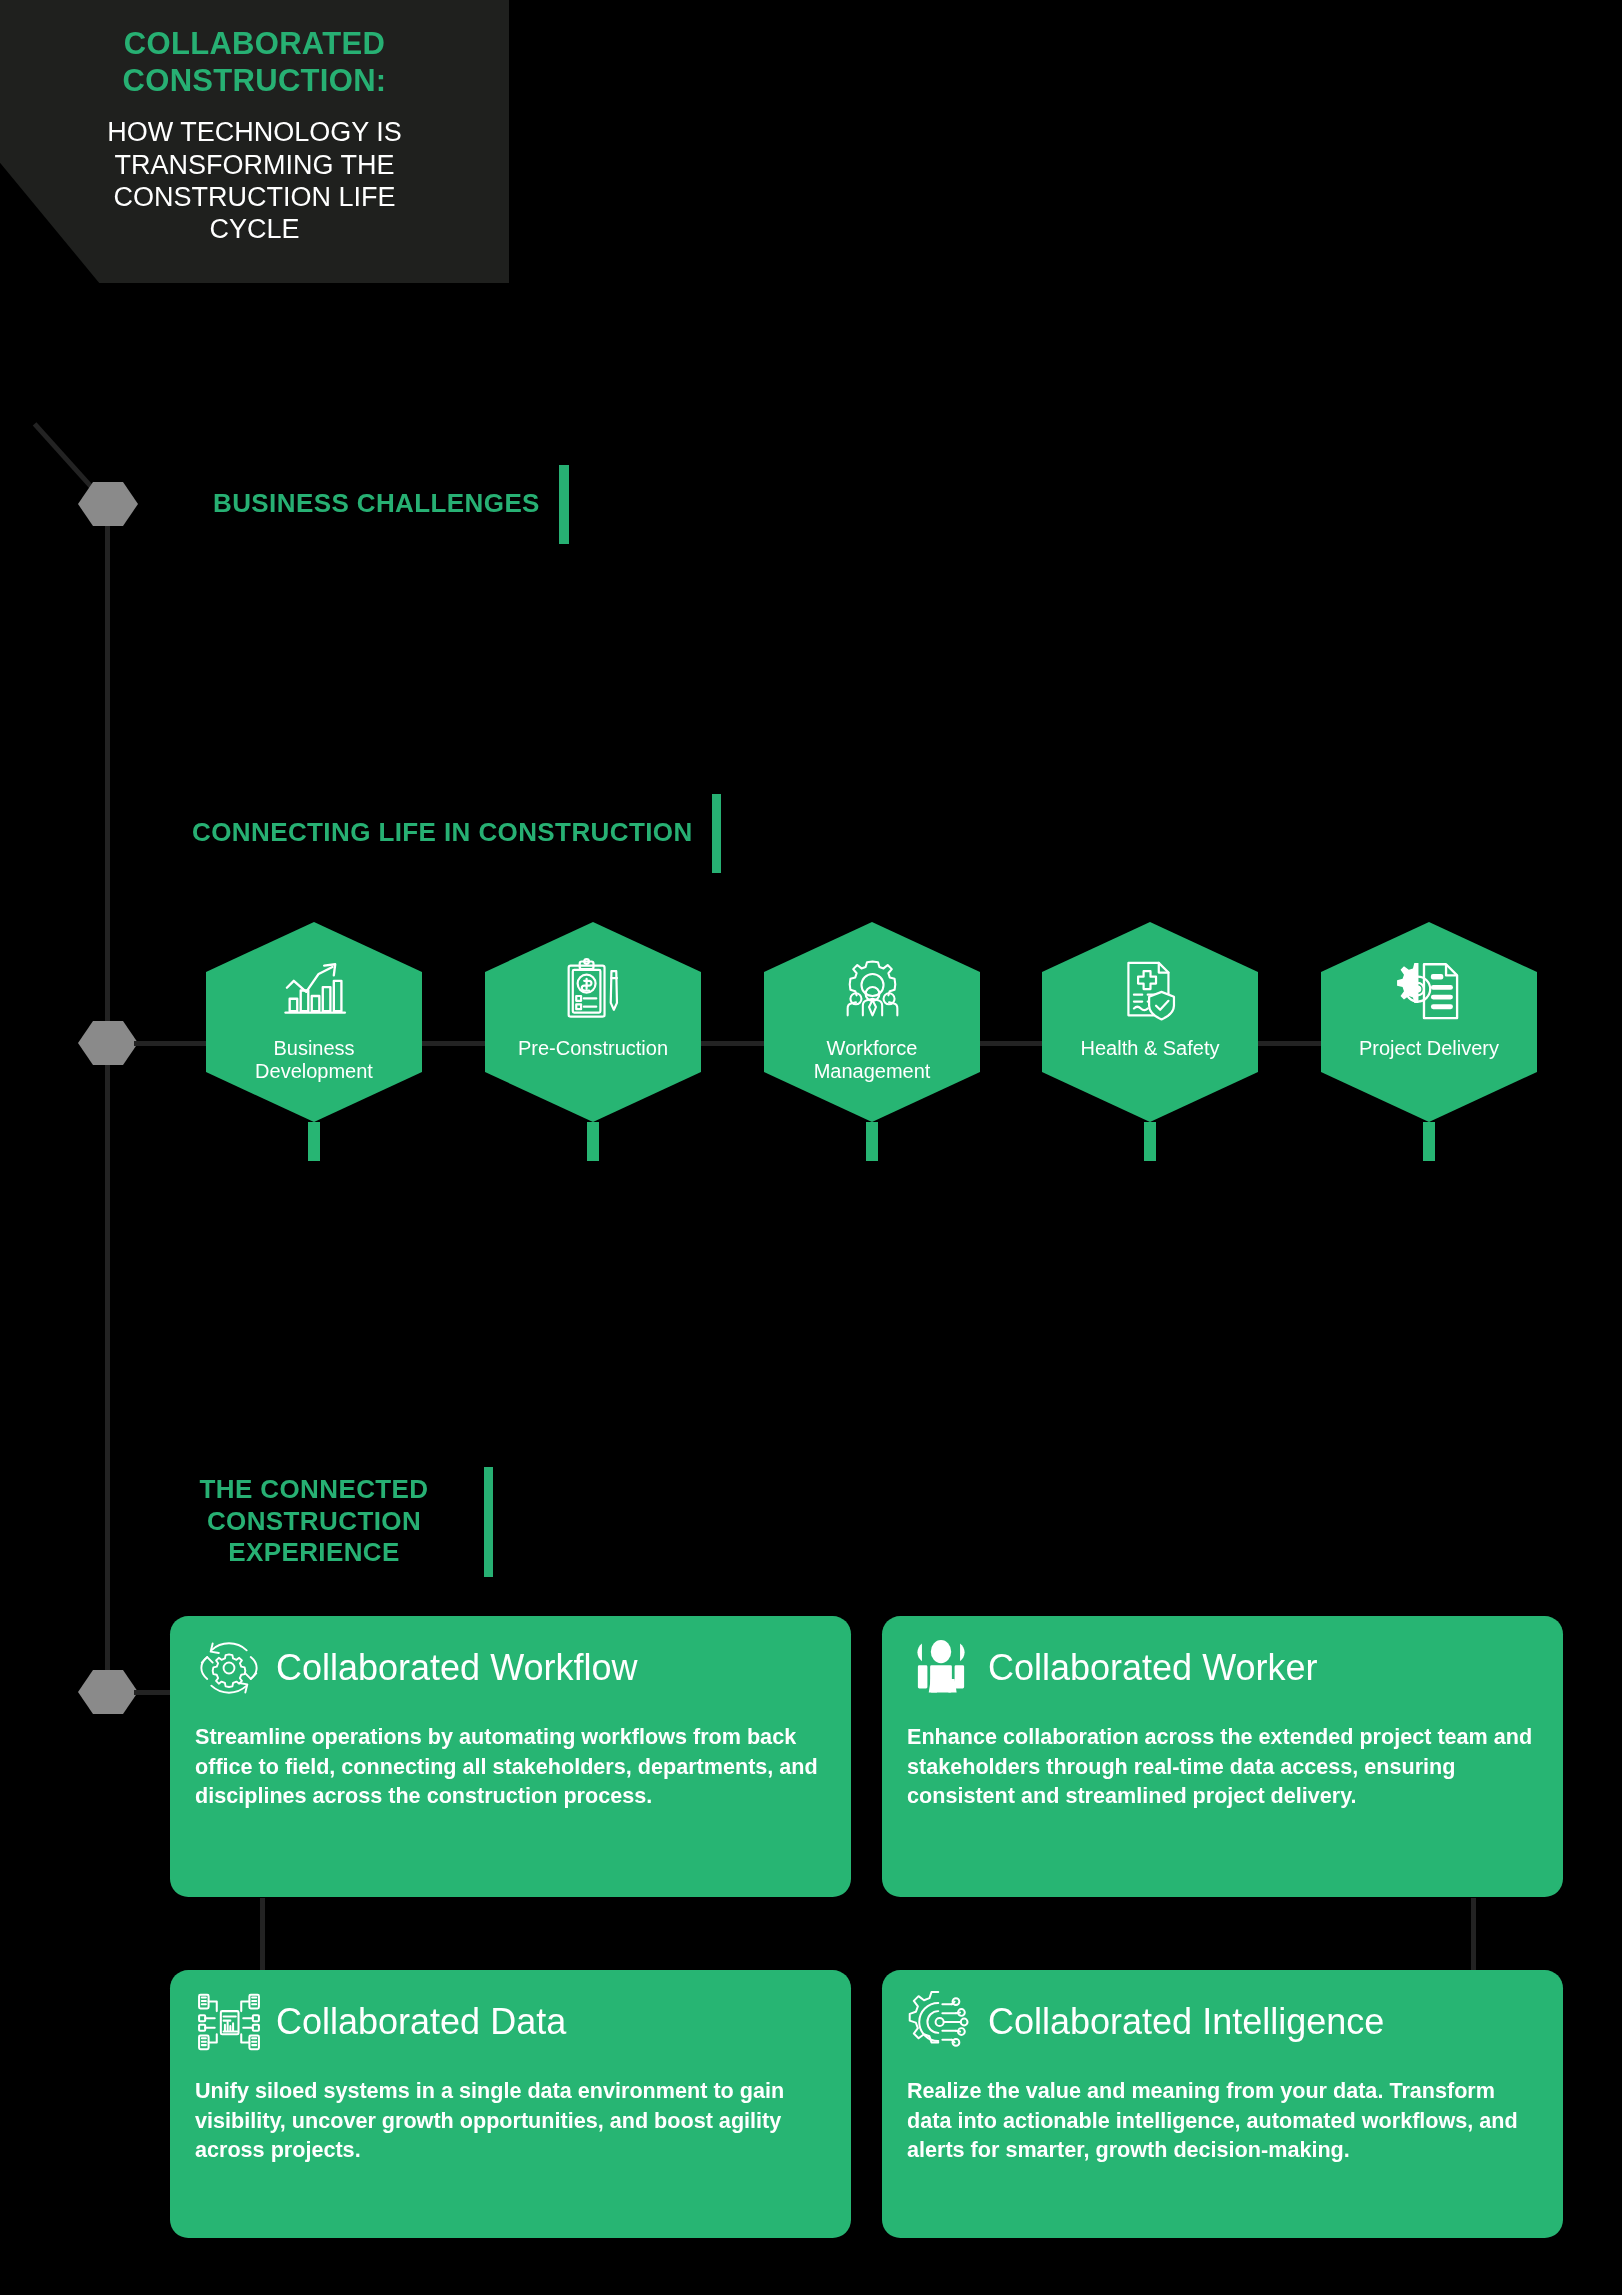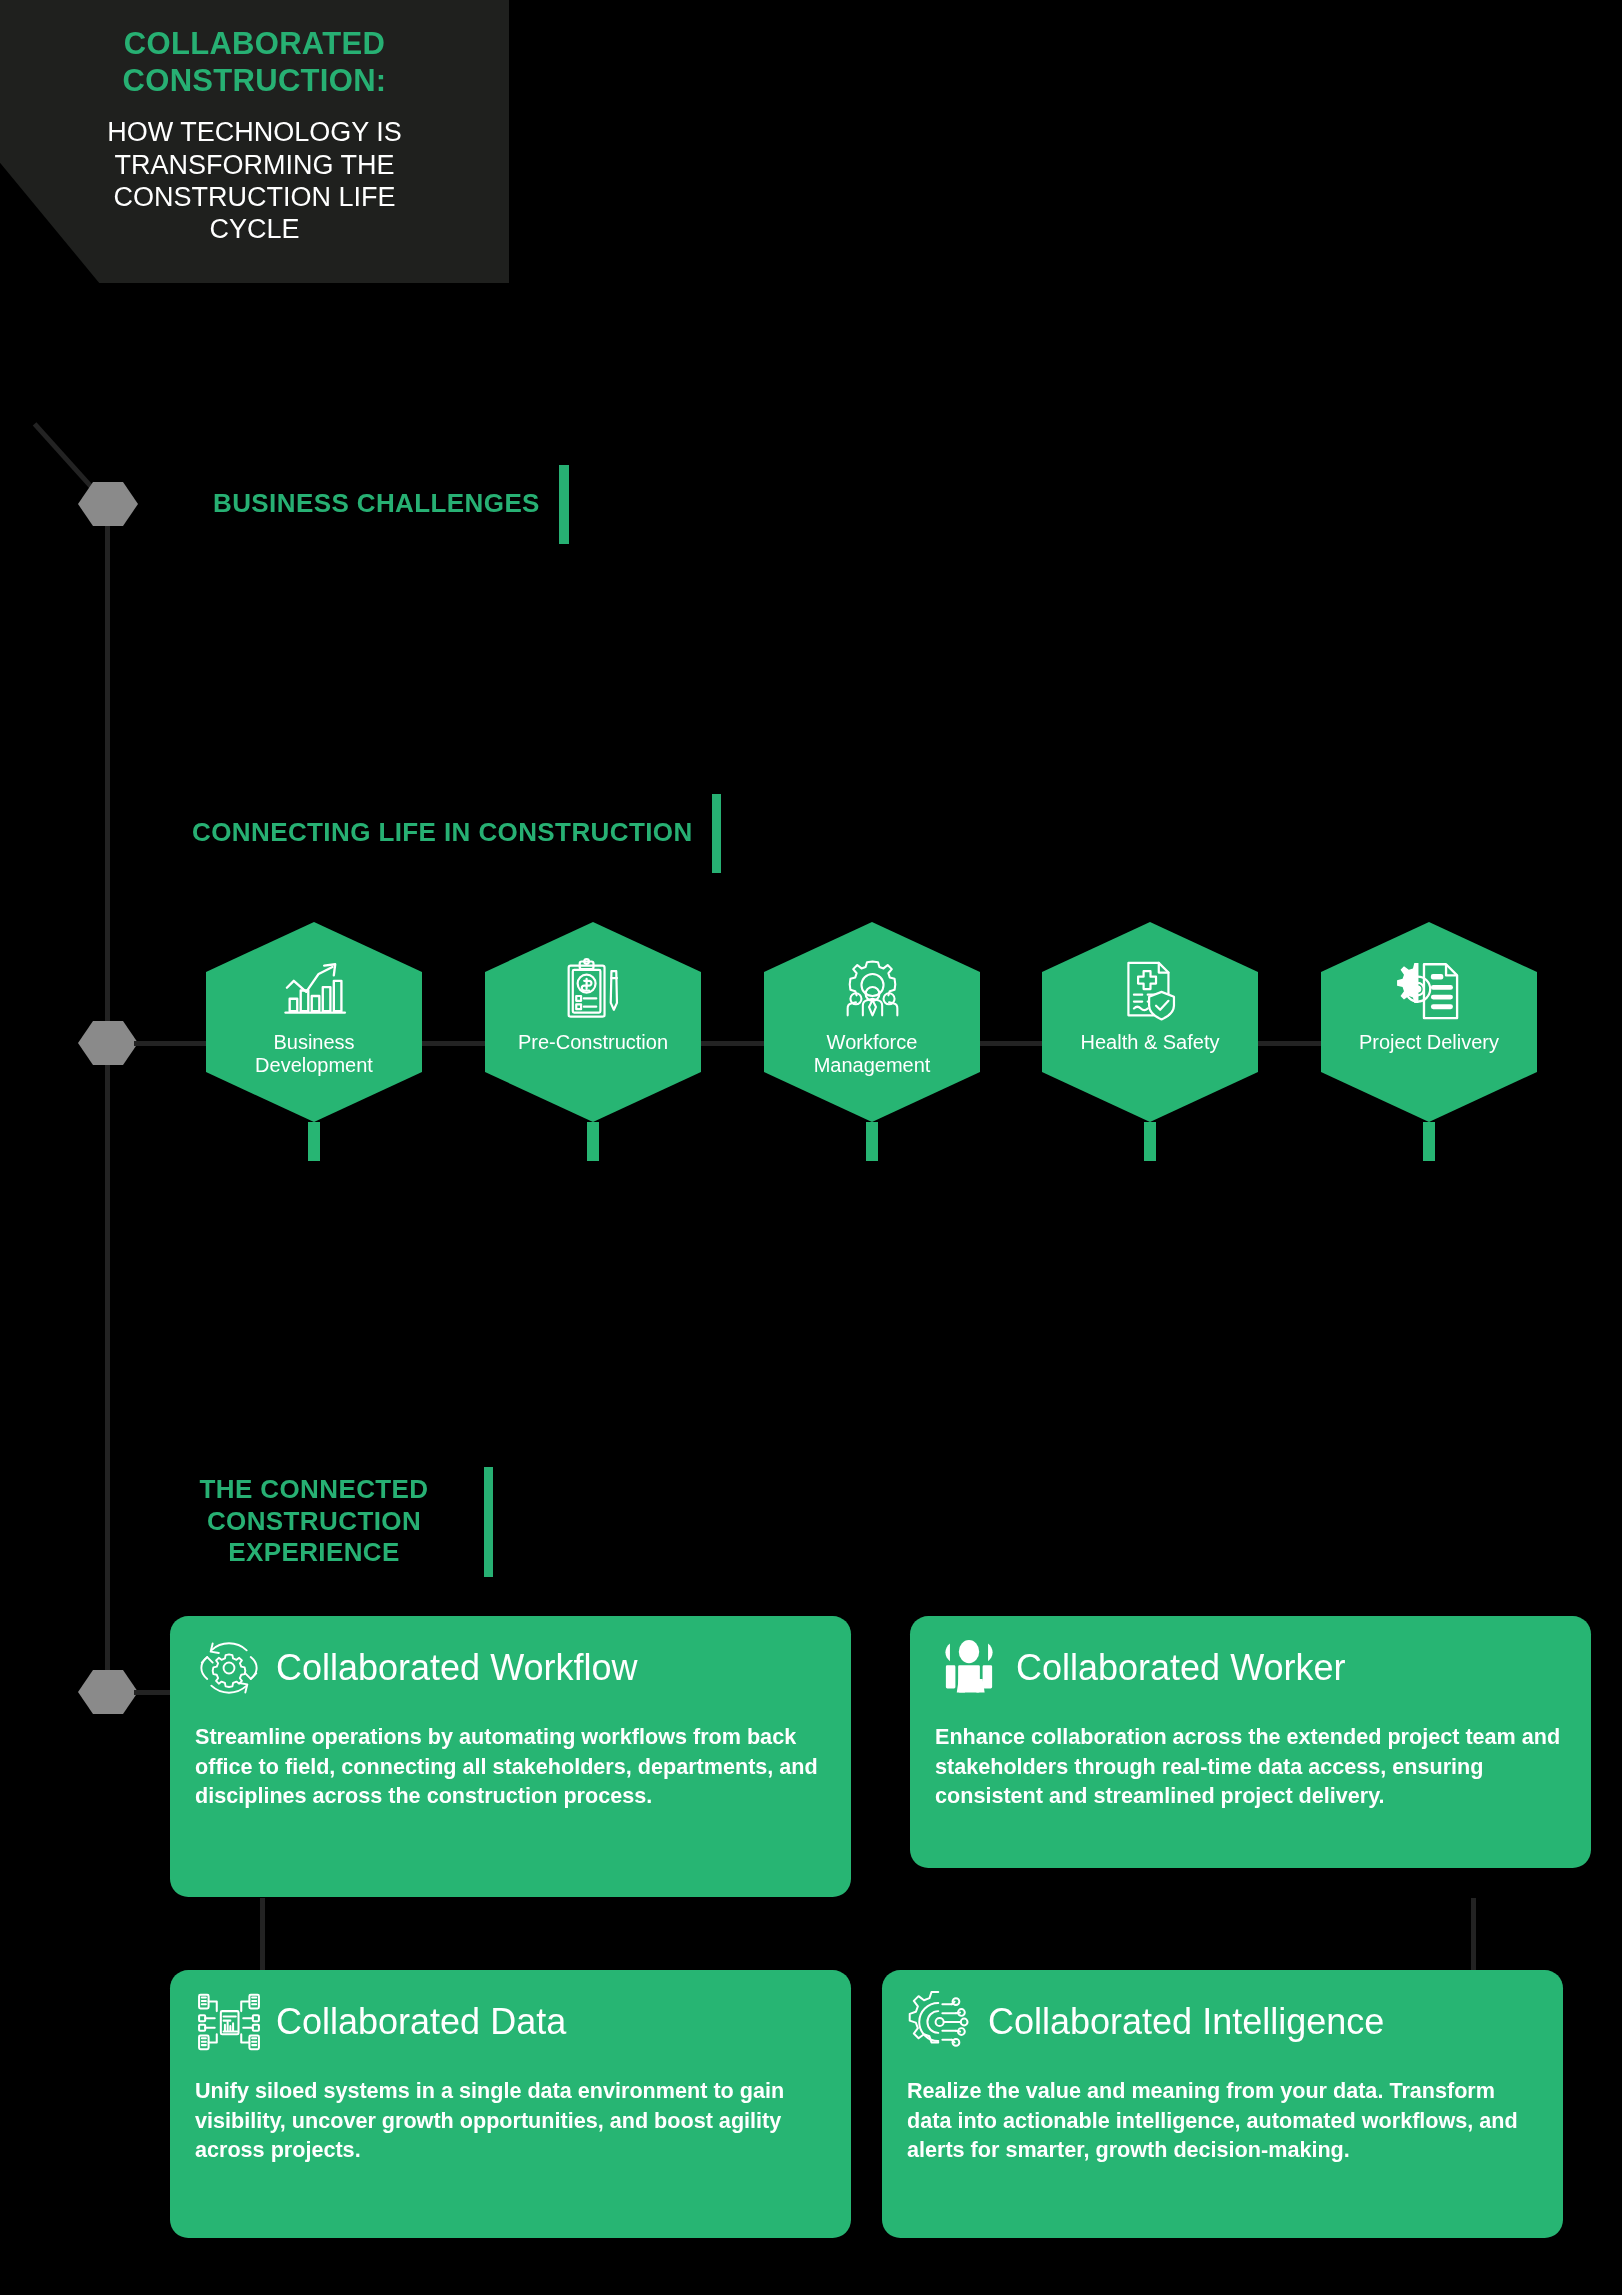--- a/index.html
+++ b/index.html
@@ -88,21 +88,21 @@
     clip-path: polygon(50% 0, 100% 25%, 100% 75%, 50% 100%, 0 75%, 0 25%);
     display:flex; flex-direction:column;
     align-items:center; justify-content:flex-start;
     padding-top:34px;
   }
   .hexshape .hicon { width:73px; height:69px; }
   .hexshape .hicon svg { width:100%; height:100%; display:block; }
   .hexshape .hlabel {
     color:#ffffff; font-size:20px; font-weight:400;
     line-height:1.17; text-align:center;
-    margin-top:6px; width:196px;
+    margin-top:12px; width:196px;
   }
   .hexstem {
     width:12.4px; height:39px; background:#27b573;
     margin:0 auto;
   }
 
   
   .card {
     position:absolute;
     background:#27b573;
@@ -286,21 +286,21 @@
         <path d="M90 58 l-8 8 l-8 -8"></path>
         <path d="M50 30 l5 1 1 5 5 2 4-3 4 4 -3 4 2 5 5 1 1 5 -1 5 -5 1 -2 5 3 4 -4 4 -4-3 -5 2 -1 5 -5 1 -5-1 -1-5 -5-2 -4 3 -4-4 3-4 -2-5 -5-1 -1-5 1-5 5-1 2-5 -3-4 4-4 4 3 5-2 1-5 z"></path>
         <circle cx="50" cy="50" r="8"></circle>
       </svg>
     </span>
     <span class="c-title">Collaborated Workflow</span>
   </div>
   <div class="c-body">Streamline operations by automating workflows from back office to field, connecting all stakeholders, departments, and disciplines across the construction process.</div>
 </div>
 
-<div class="card" style="left:882px; top:1616px; width:681px; height:252px;margin-left:28px;">
+<div class="card" style="left:882px; top:1616px; width:681px; height:281px;">
   <div class="c-head">
     <span class="c-icon">
       <svg viewBox="0 0 100 100" fill="#fff">
         <path d="M22 14 a16 16 0 0 0 0 26 v-26 z"></path>
         <ellipse cx="50" cy="26" rx="15" ry="17"></ellipse>
         <path d="M78 14 a16 16 0 0 1 0 26 v-26 z"></path>
         <rect x="34" y="46" width="32" height="40" rx="2"></rect>
         <rect x="16" y="46" width="14" height="34" rx="2"></rect>
         <rect x="70" y="46" width="14" height="34" rx="2"></rect>
         <path d="M22 86 h12 l3 -20 h-12 z" transform="translate(10,0)"></path>

